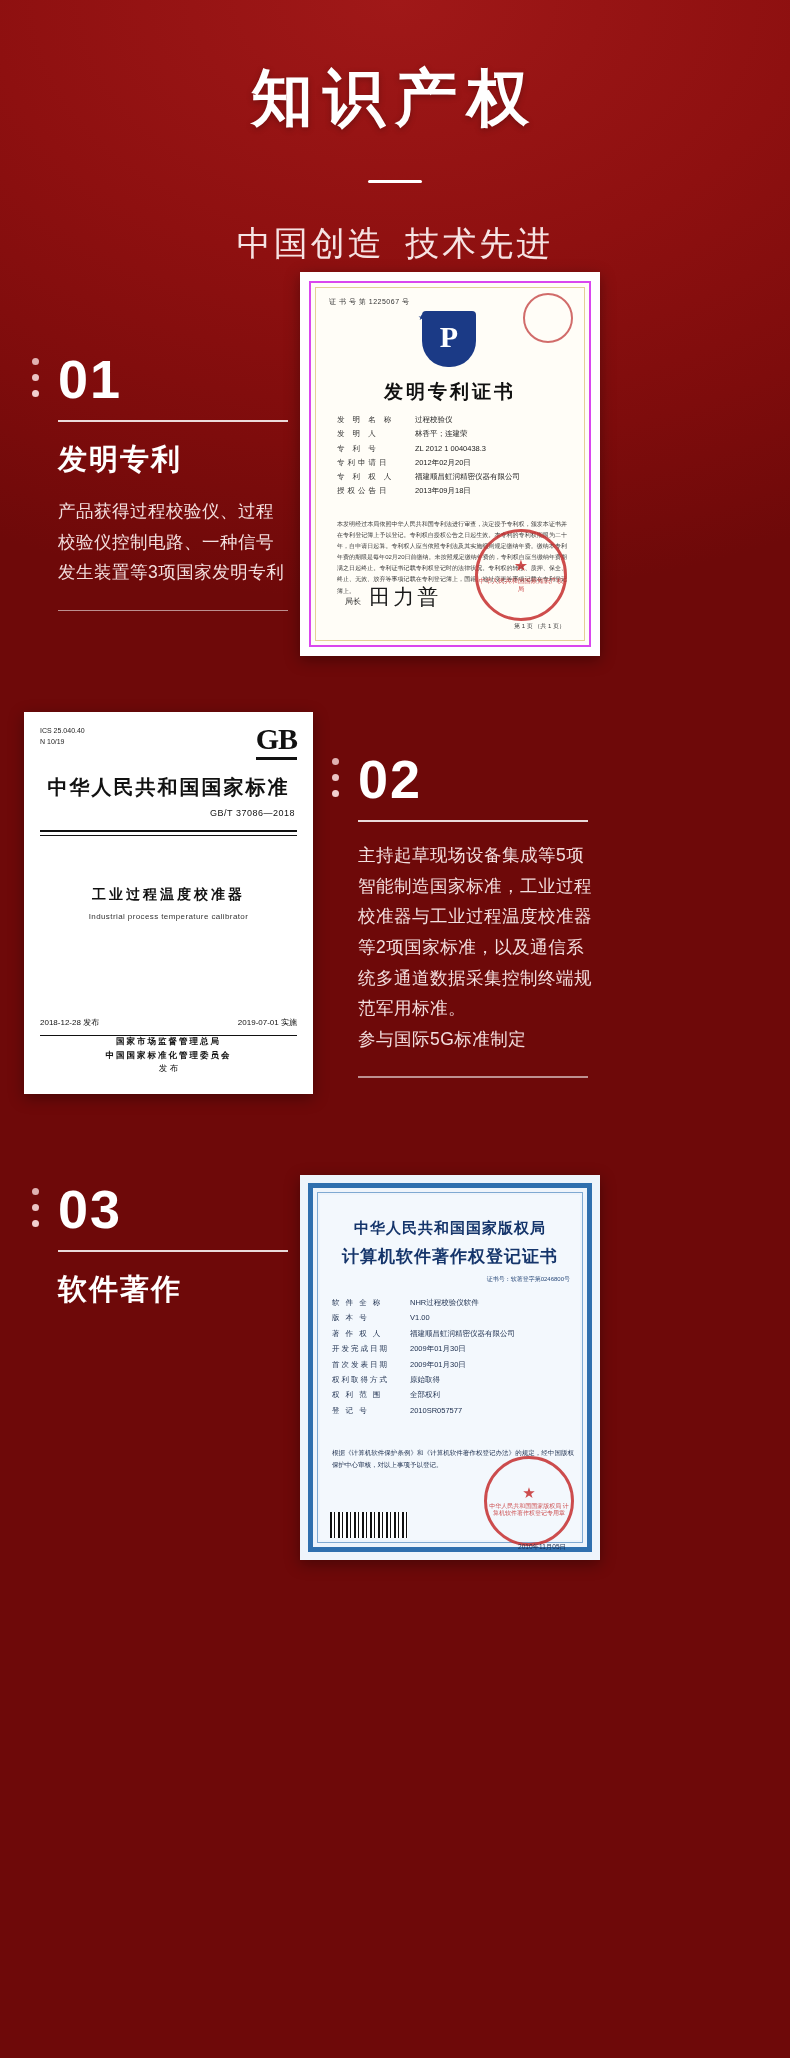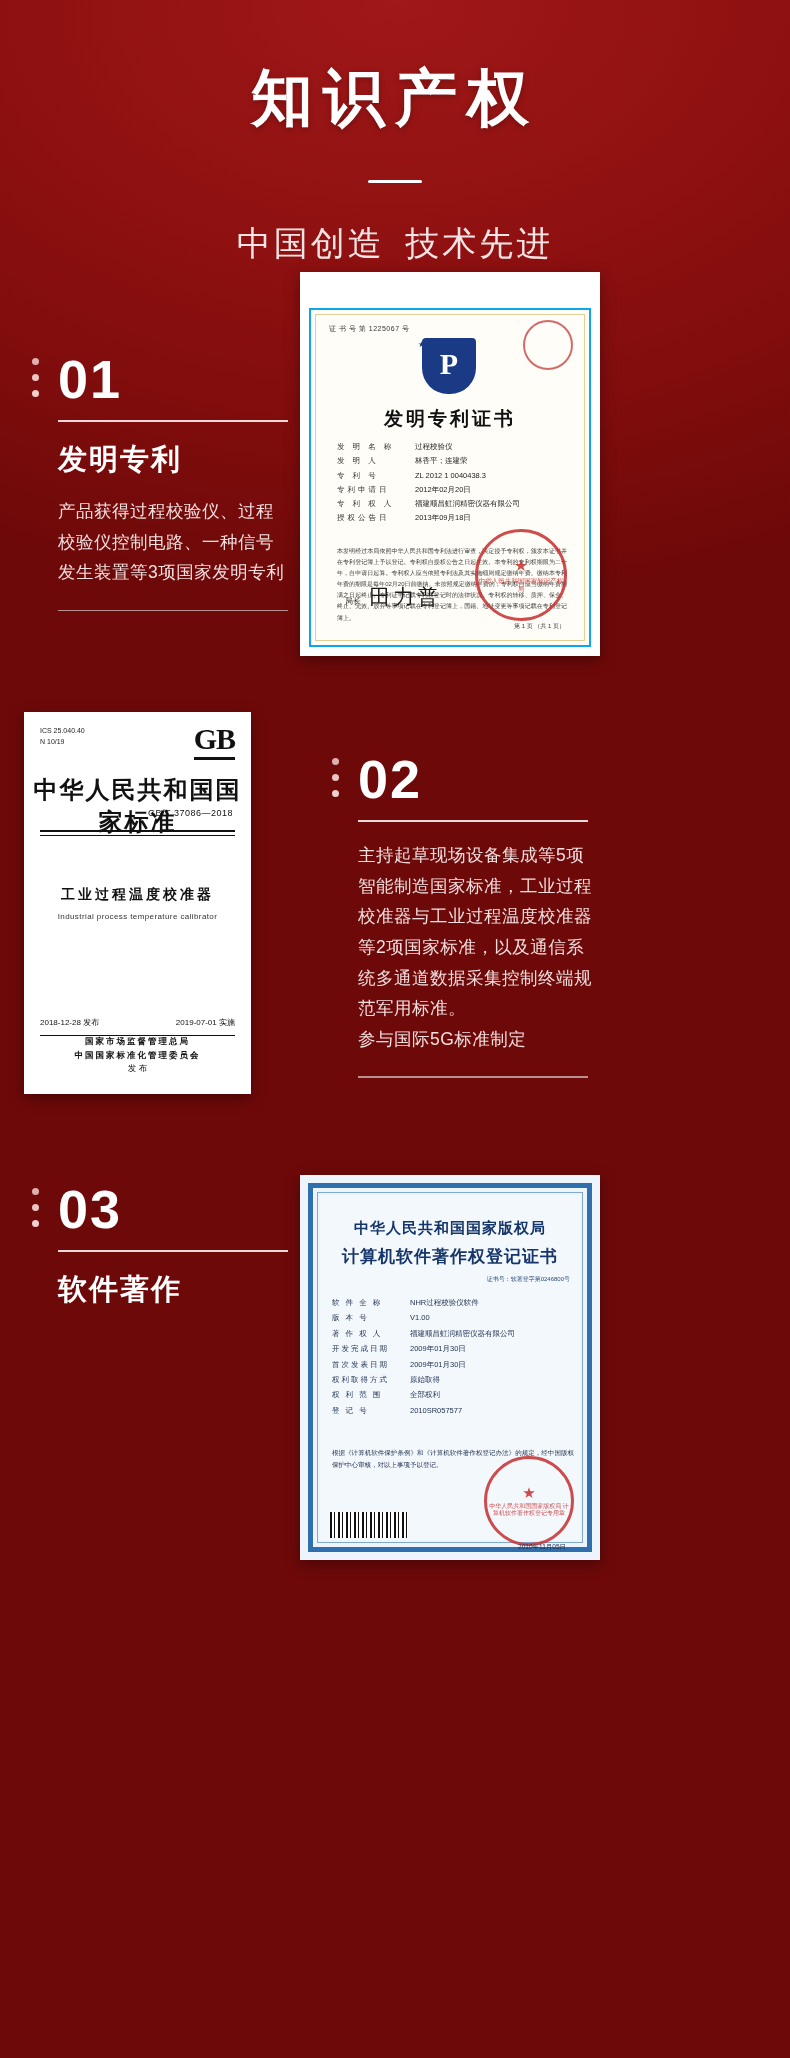--- a/index.html
+++ b/index.html
@@ -92,23 +92,22 @@
     background:#fff;
     position:absolute;
     box-shadow:0 4px 14px rgba(0,0,0,.35);
     overflow:hidden;
   }
 
   
   #cert1{left:300px;top:272px;width:300px;height:384px;padding:0;}
   #cert1 .inner{
     position:absolute;inset:9px;
-    border:2px solid #0ea5e9;
+    border:2px solid #d946ef;
     background:#fffdf7;
-    margin-top:27px;
   }
   #cert1 .inner:before{
     content:"";position:absolute;inset:4px;border:1px solid #e3cf96;
   }
   .c1-topline{
     position:absolute;left:18px;top:14px;font-size:7px;color:#333;letter-spacing:.5px;
   }
   .c1-seal-tr{
     position:absolute;right:16px;top:10px;width:46px;height:46px;border-radius:50%;
     border:2px solid #c23b3b;opacity:.75;
@@ -153,32 +152,32 @@
     border:3px solid #c62f2f;color:#c62f2f;
     display:flex;align-items:center;justify-content:center;text-align:center;
     font-size:6.5px;line-height:1.3;opacity:.85;
   }
   .c1-bigseal .star{font-size:16px;color:#c62f2f;}
   .c1-page{
     position:absolute;right:24px;bottom:14px;font-size:6px;color:#333;
   }
 
   
-  #cert2{left:24px;top:712px;width:227px;height:382px;}
+  #cert2{left:24px;top:712px;width:289px;height:382px;}
   .c2-code{position:absolute;left:16px;top:14px;font-size:7px;color:#222;line-height:1.5;}
   .c2-gb{
     position:absolute;right:16px;top:10px;
     font-family:"Liberation Serif",serif;font-weight:bold;font-size:30px;color:#111;letter-spacing:-1px;
   }
   .c2-gb:after{
     content:"";position:absolute;left:0;right:0;bottom:-4px;height:3px;background:#111;
   }
   .c2-title{
     position:absolute;left:0;right:0;top:62px;text-align:center;
-    font-family:"Liberation Serif",serif;font-size:24px;font-weight:bold;color:#111;letter-spacing:2px;
+    font-family:"Liberation Serif",serif;font-size:20px;font-weight:bold;color:#111;letter-spacing:2px;
   }
   .c2-num{
     position:absolute;right:18px;top:96px;font-size:9px;color:#111;letter-spacing:.5px;
   }
   .c2-hr{position:absolute;left:16px;right:16px;top:118px;height:2px;background:#111;}
   .c2-hr2{position:absolute;left:16px;right:16px;top:123px;height:1px;background:#111;}
   .c2-name{
     position:absolute;left:0;right:0;top:174px;text-align:center;
     font-size:14px;color:#111;letter-spacing:3px;font-weight:bold;
   }

